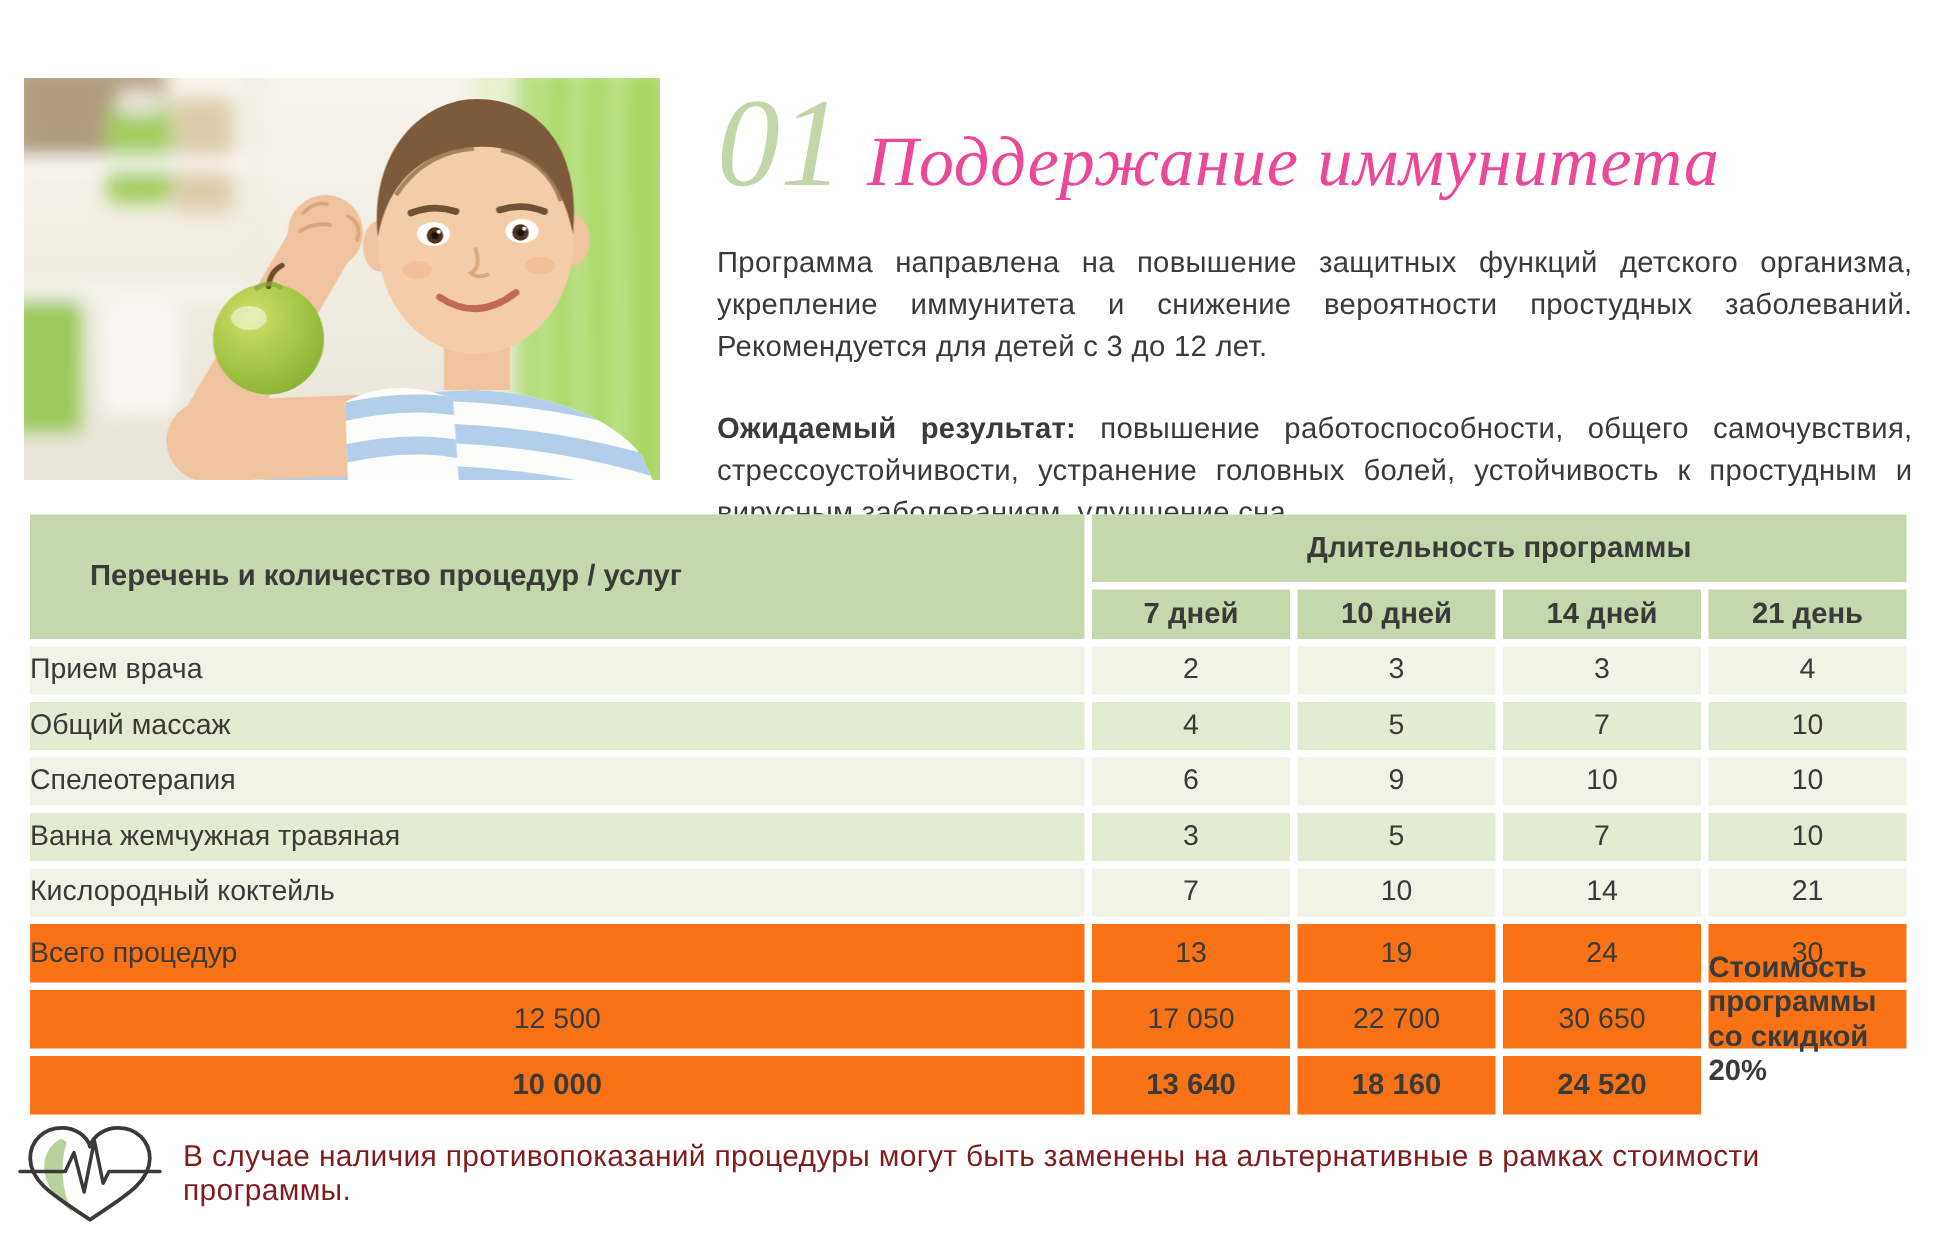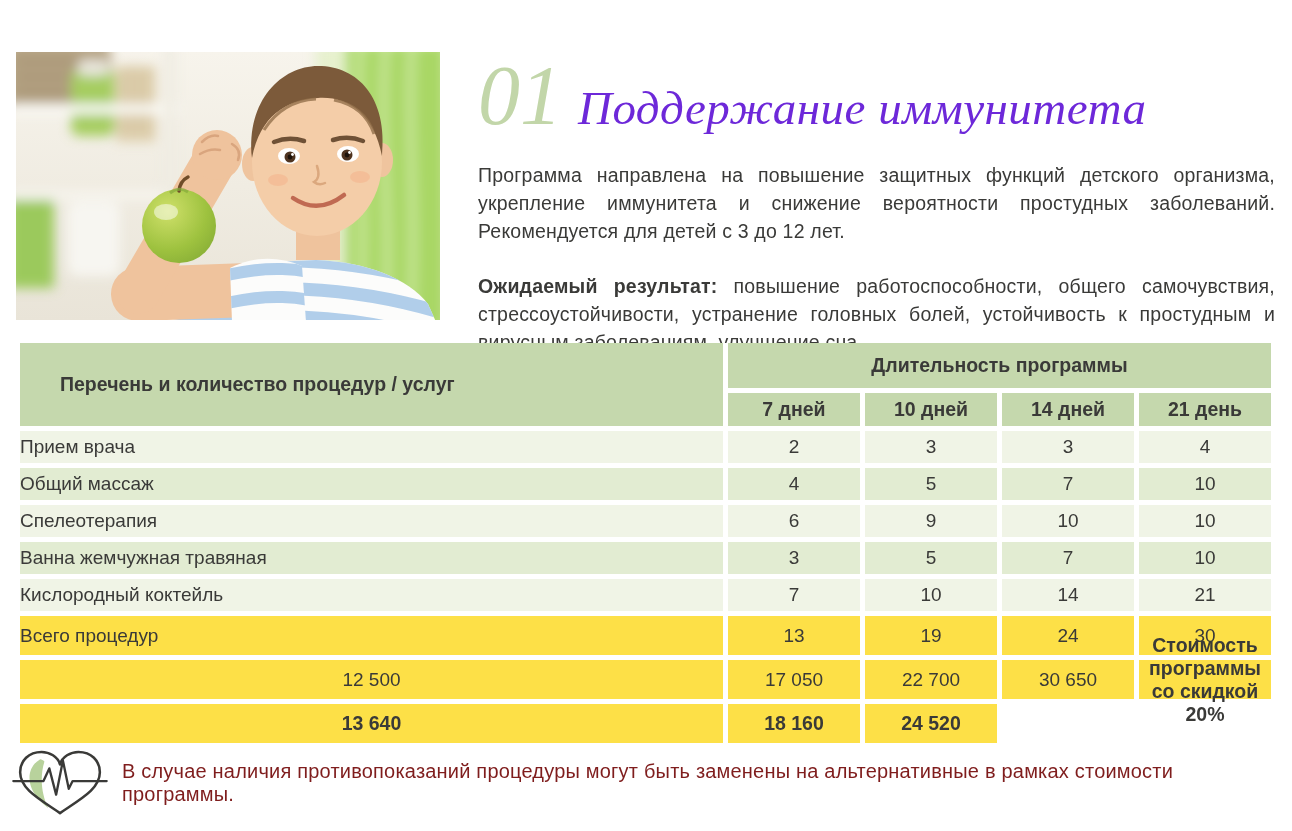--- a/index.html
+++ b/index.html
@@ -9,40 +9,40 @@
 
   
   .photo { position:absolute; left:16px; top:52px; width:424px; height:268px; display:block; }
 
   
   .content { position:absolute; left:478px; top:56px; width:797px; }
   .title-row { display:flex; align-items:baseline; gap:16px; height:92px; }
   .num { font-family:"Liberation Serif", serif; font-style:italic; font-weight:normal;
          font-size:84px; line-height:0.95; color:#c2d6a9; }
   .title { font-family:"Liberation Serif", serif; font-style:italic; font-weight:normal;
-           font-size:47px; color:#6d28d9; letter-spacing:0.5px; }
+           font-size:47px; color:#ec4899; letter-spacing:0.5px; }
   .para { margin-top:13px; font-size:19.5px; line-height:1.44; color:#3a3a38;
           text-align:justify; letter-spacing:0.2px; }
   .para.second { margin-top:27px; }
   .para b { font-weight:bold; }
 
   
   .ptable { position:absolute; left:20px; top:343px; width:1251px;
             display:grid; grid-template-columns:703px repeat(4,132px);
             grid-template-rows:45px 33px repeat(5,32px) repeat(3,39px);
             gap:5px; background:#ffffff; }
   .cell { display:flex; align-items:center; justify-content:center;
           font-size:19px; color:#3a3a38; }
   .cell.label { justify-content:flex-start; }
   .head { background:#c5d8ad; font-weight:bold; font-size:19.5px; }
   .c-main { grid-row:1 / 3; grid-column:1; justify-content:flex-start; padding-left:40px; }
   .c-span { grid-row:1; grid-column:2 / 6; }
   .bg-a { background:#f0f4e6; }
   .bg-b { background:#e2ecd2; }
-  .bg-c { background:#fde047;text-align:center; }
+  .bg-c { background:#f97316; }
   .strong { font-weight:bold; font-size:19.5px; }
 
   
   .footnote { position:absolute; left:12px; top:748px; width:1260px; height:70px;
               display:flex; align-items:center; gap:14px; }
   .heart-icon { width:96px; height:70px; flex:0 0 auto; }
   .note-text { font-size:20px; color:#7f1d1d; letter-spacing:0.2px; }
 </style>
 </head>
 <body>
@@ -191,20 +191,21 @@
     <div class="cell bg-c">19</div>
     <div class="cell bg-c">24</div>
     <div class="cell bg-c">30</div>
 
     <div class="cell bg-c">12 500</div>
     <div class="cell bg-c">17 050</div>
     <div class="cell bg-c">22 700</div>
     <div class="cell bg-c">30 650</div>
 
     <div class="cell label bg-c strong">Стоимость программы со скидкой 20%</div>
+    <div class="cell bg-c strong">10 000</div>
     <div class="cell bg-c strong">13 640</div>
     <div class="cell bg-c strong">18 160</div>
     <div class="cell bg-c strong">24 520</div>
   </div>
 
   <div class="footnote">
     <svg class="heart-icon" viewBox="0 0 96 72" aria-hidden="true">
       <path d="M27 12 C 17 18 14 30 19 42 C 23 51 31 58 36 62 C 29 48 27 30 32 14 C 30 12 28 11 27 12 Z" fill="#b8d29c"></path>
       <path d="M48 17 C 46 9 37 4 29 4 C 16 4 7 13 7 25 C 7 42 26 52 48 67 C 70 52 89 42 89 25 C 89 13 80 4 67 4 C 59 4 50 9 48 17 Z" fill="none" stroke="#3a3a38" stroke-width="2.6" stroke-linejoin="round"></path>
       <polyline points="0,34 31,34 37,21 44,48 51,13 57,42 61,34 96,34" fill="none" stroke="#3a3a38" stroke-width="2.4" stroke-linejoin="round" stroke-linecap="round"></polyline>

